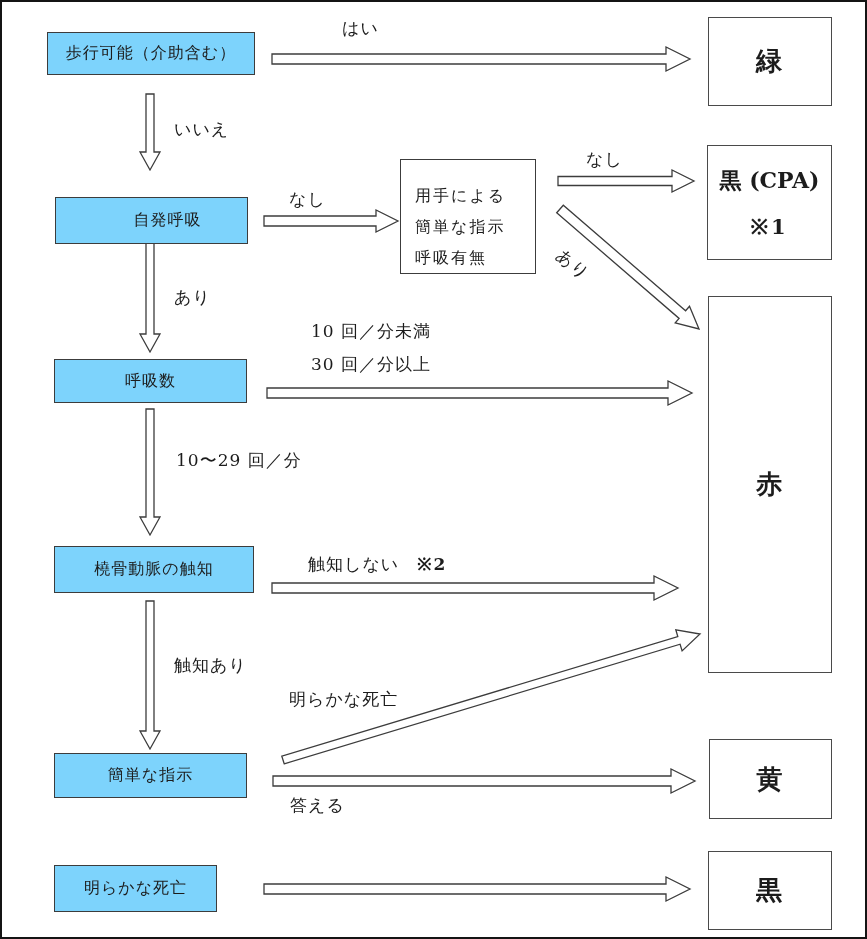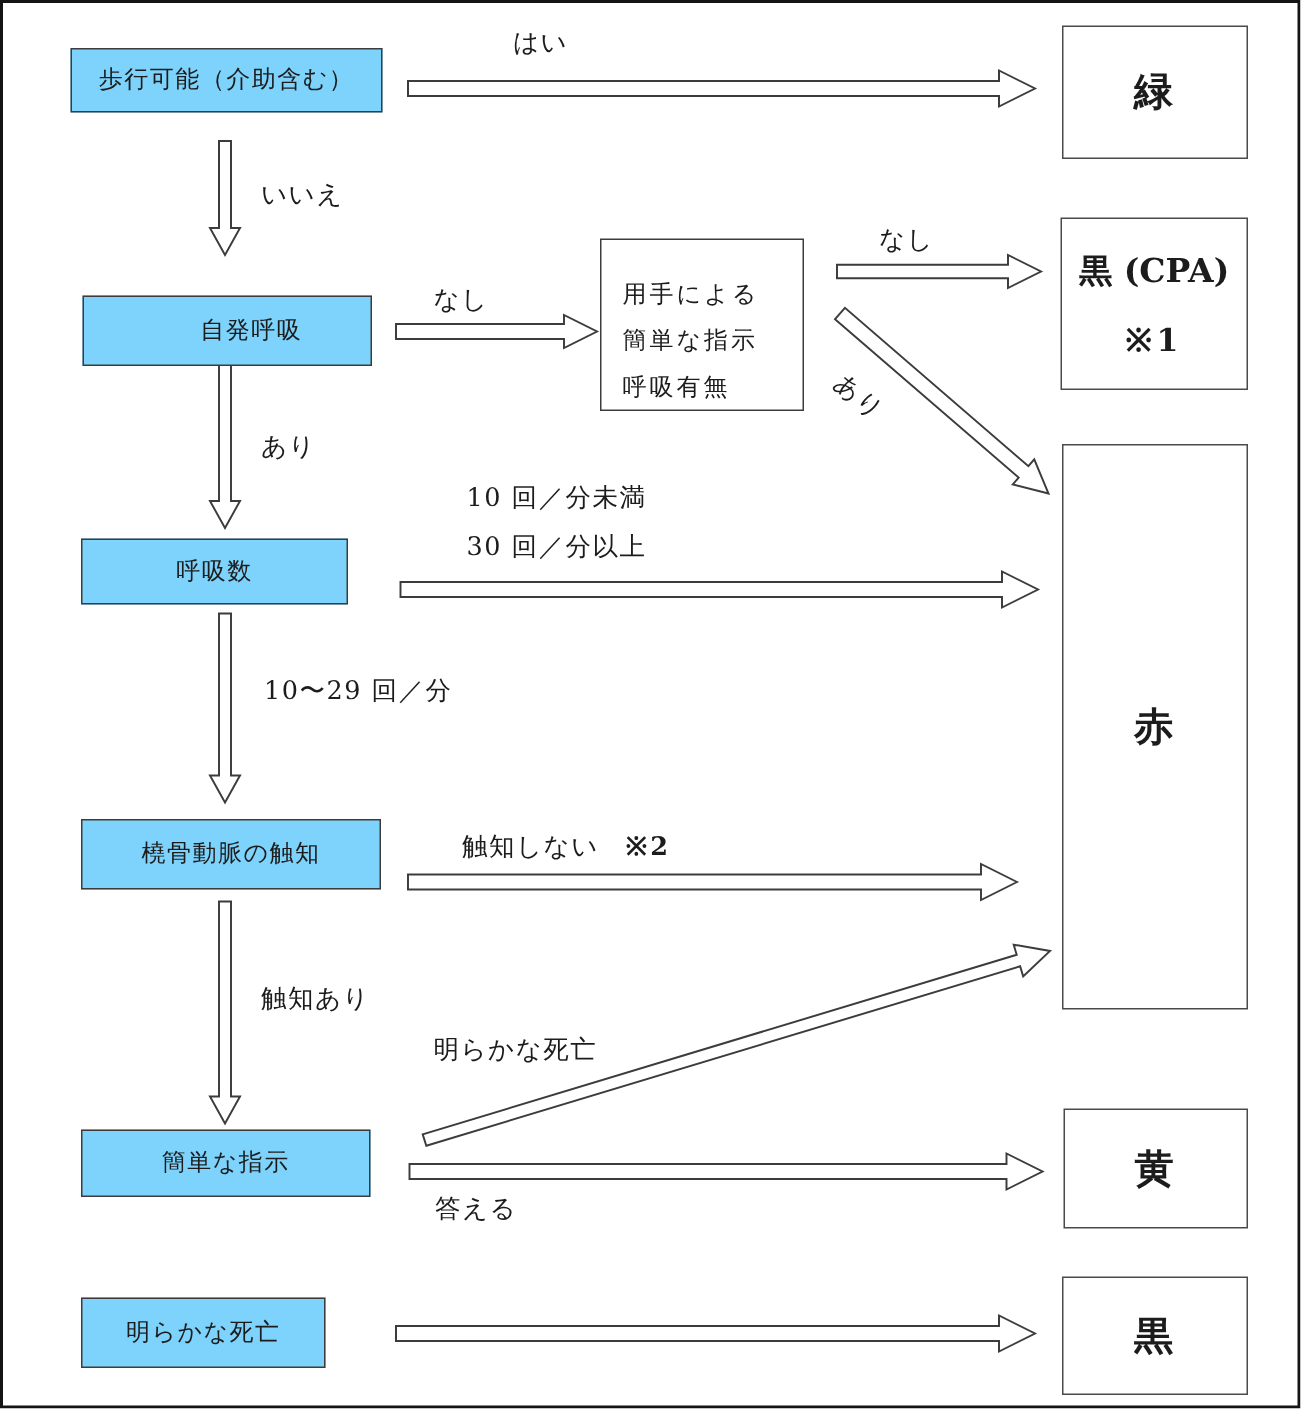--- a/index.html
+++ b/index.html
@@ -68,21 +68,21 @@
   <div class="node" style="left:45px;top:30px;width:208px;height:43px;">歩行可能（介助含む）</div>
 
   <div class="node" style="left:53px;top:195px;width:193px;height:47px;padding-left:32px;">自発呼吸</div>
 
   <div class="airway-box" style="left:398px;top:157px;width:136px;height:115px;">
     <span>用手による</span>
     <span>簡単な指示</span>
     <span>呼吸有無</span>
   </div>
 
-  <div class="node" style="left:52px;top:357px;width:178px;height:44px;">呼吸数</div>
+  <div class="node" style="left:52px;top:357px;width:193px;height:44px;">呼吸数</div>
 
   <div class="node" style="left:52px;top:544px;width:200px;height:47px;">橈骨動脈の触知</div>
 
   <div class="node" style="left:52px;top:751px;width:193px;height:45px;">簡単な指示</div>
 
   <div class="node" style="left:52px;top:863px;width:163px;height:47px;">明らかな死亡</div>
 
   <div class="outcome" style="left:706px;top:15px;width:124px;height:89px;">
     <span>緑</span>
   </div>

